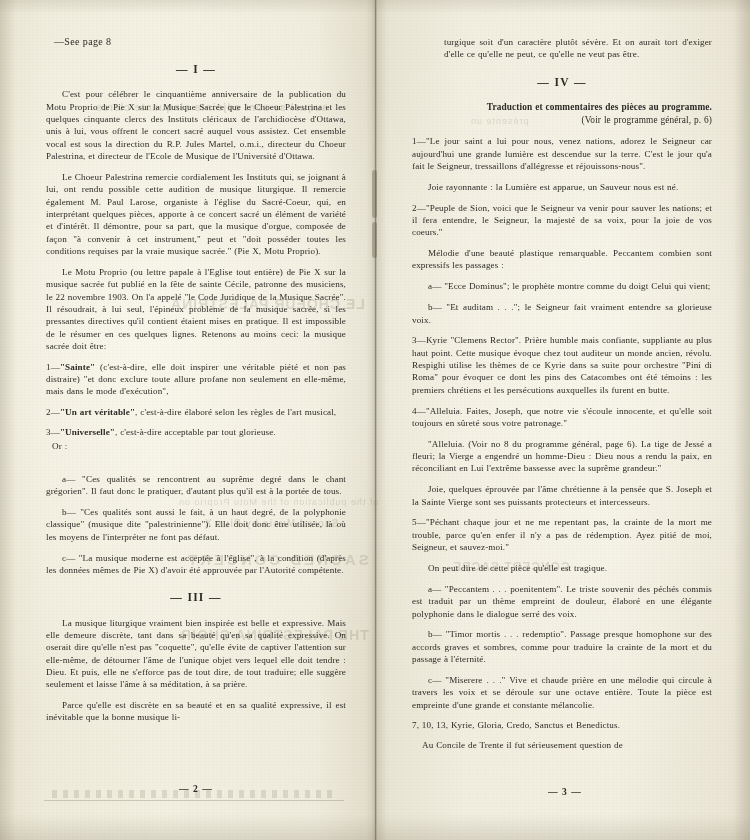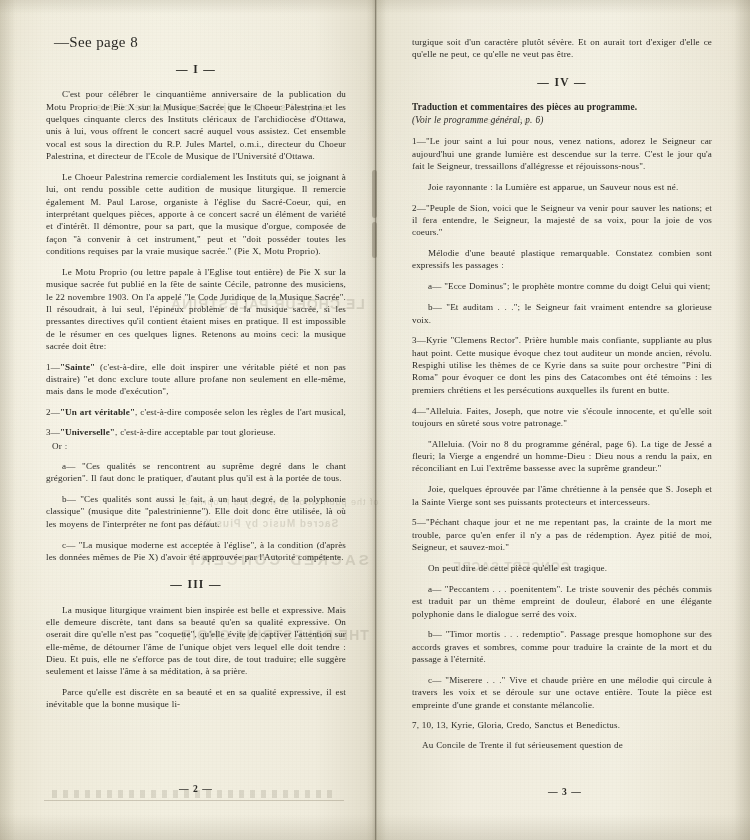--- a/index.html
+++ b/index.html
@@ -104,52 +104,52 @@
     text-justify: inter-word;
     font-size: 9.1px;
     line-height: 12.35px;
     letter-spacing: 0.12px;
     word-spacing: 0.4px;
   }
   .col-left  { left: 46px; }
   .col-right { left: 412px; }
 
   .running-head {
-    font-size: 15px;
+    font-size: 10px;
     line-height: 12px;
     margin: 0 0 14px 8px;
     letter-spacing: 0.3px;
     text-align: left;
   }
 
   .section-mark {
     text-align: center;
     font-size: 11.5px;
     letter-spacing: 1.2px;
     font-weight: 700;
     margin: 15px 0 13px;
   }
 
   p {
     margin: 0 0 8.5px 0;
     text-indent: 16px;
   }
-  p.noindent { text-indent: 0; }
+  p.noindent { text-indent: 0; margin-left: 32px; }
   p.hang { text-indent: 0; }
   p.tight { margin-bottom: 8px; }
 
   .subhead {
-    text-align: left;
+    text-align: right;
     text-indent: 0;
     font-weight: 700;
     font-size: 9.3px;
     line-height: 12.6px;
     margin: 0 0 9px 0;
   }
-  .subhead .sub2 { font-weight: 400; font-style: italic; }
+  .subhead .sub2 { font-weight: 400; }
 
   b, .b { font-weight: 700; }
 
   .folio {
     position: absolute;
     font-size: 9.6px;
     font-weight: 700;
     letter-spacing: 1px;
     text-align: center;
     width: 120px;
@@ -208,25 +208,25 @@
     <div class="running-head">—See page 8</div>
 
     <div class="section-mark">— I —</div>
     <p>C'est pour célébrer le cinquantième anniversaire de la publication du Motu Proprio de Pie X sur la Musique Sacrée que le Choeur Palestrina et les quelques cinquante clercs des Instituts cléricaux de l'archidiocèse d'Ottawa, unis à lui, vous offrent le concert sacré auquel vous assistez. Cet ensemble vocal est sous la direction du R.P. Jules Martel, o.m.i., directeur du Choeur Palestrina, et directeur de l'Ecole de Musique de l'Université d'Ottawa.</p>
     <p>Le Choeur Palestrina remercie cordialement les Instituts qui, se joignant à lui, ont rendu possible cette audition de musique liturgique. Il remercie également M. Paul Larose, organiste à l'église du Sacré-Coeur, qui, en interprétant quelques pièces, apporte à ce concert sacré un élément de variété et d'intérêt. Il démontre, pour sa part, que la musique d'orgue, composée de façon "à convenir à cet instrument," peut et "doit posséder toutes les conditions requises par la vraie musique sacrée." (Pie X, Motu Proprio).</p>
 
     <p>Le Motu Proprio (ou lettre papale à l'Eglise tout entière) de Pie X sur la musique sacrée fut publié en la fête de sainte Cécile, patronne des musiciens, le 22 novembre 1903. On l'a appelé "le Code Juridique de la Musique Sacrée". Il résoudrait, à lui seul, l'épineux problème de la musique sacrée, si les pressantes directives qu'il contient étaient mises en pratique. Il est impossible de le résumer en ces quelques lignes. Retenons au moins ceci: la musique sacrée doit être:</p>
 
     <p class="hang tight"><span>1—</span><b>"Sainte"</b><span> (c'est-à-dire, elle doit inspirer une véritable piété et non pas distraire) "et donc exclure toute allure profane non seulement en elle-même, mais dans le mode d'exécution",</span></p>
 
-    <p class="hang tight"><span>2—</span><b>"Un art véritable"</b><span>, c'est-à-dire composée selon les règles de l'art musical,</span></p>
+    <p class="hang tight"><span>2—</span><b>"Un art véritable"</b><span>, c'est-à-dire élaboré selon les règles de l'art musical,</span></p>
 
     <p class="hang" style="margin-bottom:2px;"><span>3—</span><b>"Universelle"</b><span>, c'est-à-dire acceptable par tout glorieuse.</span></p>
 
-    <p class="hang" style="text-indent:6px; margin-bottom:7px;">Or :</p>
+    <p class="hang" style="text-indent:6px; margin-bottom:20px;">Or :</p>
 
     <p><span>a—</span><span> "Ces qualités se rencontrent au suprême degré dans le chant grégorien". Il faut donc le pratiquer, d'autant plus qu'il est à la portée de tous.</span></p>
 
     <p><span>b—</span><span> "Ces qualités sont aussi le fait, à un haut degré, de la polyphonie classique" (musique dite "palestrinienne"). Elle doit donc être utilisée, là où les moyens de l'interpréter ne font pas défaut.</span></p>
 
     <p><span>c—</span><span> "La musique moderne est acceptée à l'église", à la condition (d'après les données mêmes de Pie X) d'avoir été approuvée par l'Autorité compétente.</span></p>
 
     <div class="section-mark">— III —</div>
     <p>La musique liturgique vraiment bien inspirée est belle et expressive. Mais elle demeure discrète, tant dans sa beauté qu'en sa qualité expressive. On oserait dire qu'elle n'est pas "coquette", qu'elle évite de captiver l'attention sur elle-même, de détourner l'âme de l'unique objet vers lequel elle doit tendre : Dieu. Et puis, elle ne s'efforce pas de tout dire, de tout traduire; elle suggère seulement et laisse l'âme à sa méditation, à sa prière.</p>
     <p>Parce qu'elle est discrète en sa beauté et en sa qualité expressive, il est inévitable que la bonne musique li-</p>
@@ -240,21 +240,21 @@
 
     <div class="subhead">
       <span>Traduction et commentaires des pièces au programme.</span><br>
       <span class="sub2">(Voir le programme général, p. 6)</span>
     </div>
 
     <p class="hang"><span>1—</span><span>"Le jour saint a lui pour nous, venez nations, adorez le Seigneur car aujourd'hui une grande lumière est descendue sur la terre. C'est le jour qu'a fait le Seigneur, tressaillons d'allégresse et réjouissons-nous".</span></p>
     <p>Joie rayonnante : la Lumière est apparue, un Sauveur nous est né.</p>
 
     <p class="hang"><span>2—</span><span>"Peuple de Sion, voici que le Seigneur va venir pour sauver les nations; et il fera entendre, le Seigneur, la majesté de sa voix, pour la joie de vos coeurs."</span></p>
-    <p>Mélodie d'une beauté plastique remarquable. Constatez combien sont expressifs les passages :</p>
+    <p>Mélodie d'une beauté plastique remarquable. Peccantem combien sont expressifs les passages :</p>
     <p><span>a—</span><span> "Ecce Dominus"; le prophète montre comme du doigt Celui qui vient;</span></p>
     <p><span>b—</span><span> "Et auditam . . ."; le Seigneur fait vraiment entendre sa glorieuse voix.</span></p>
 
     <p class="hang"><span>3—</span><span>Kyrie "Clemens Rector". Prière humble mais confiante, suppliante au plus haut point. Cette musique évoque chez tout auditeur un monde ancien, révolu. Respighi utilise les thèmes de ce Kyrie dans sa suite pour orchestre "Pini di Roma" pour évoquer ce dont les pins des Catacombes ont été témoins : les premiers chrétiens et les persécutions auxquelles ils furent en butte.</span></p>
 
     <p class="hang"><span>4—</span><span>"Alleluia. Faites, Joseph, que notre vie s'écoule innocente, et qu'elle soit toujours en sûreté sous votre patronage."</span></p>
     <p>"Alleluia. (Voir no 8 du programme général, page 6). La tige de Jessé a fleuri; la Vierge a engendré un homme-Dieu : Dieu nous a rendu la paix, en réconciliant en Lui l'extrême bassesse avec la suprême grandeur."</p>
     <p>Joie, quelques éprouvée par l'âme chrétienne à la pensée que S. Joseph et la Sainte Vierge sont ses puissants protecteurs et intercesseurs.</p>
 
     <p class="hang"><span>5—</span><span>"Péchant chaque jour et ne me repentant pas, la crainte de la mort me trouble, parce qu'en enfer il n'y a pas de rédemption. Ayez pitié de moi, Seigneur, et sauvez-moi."</span></p>

